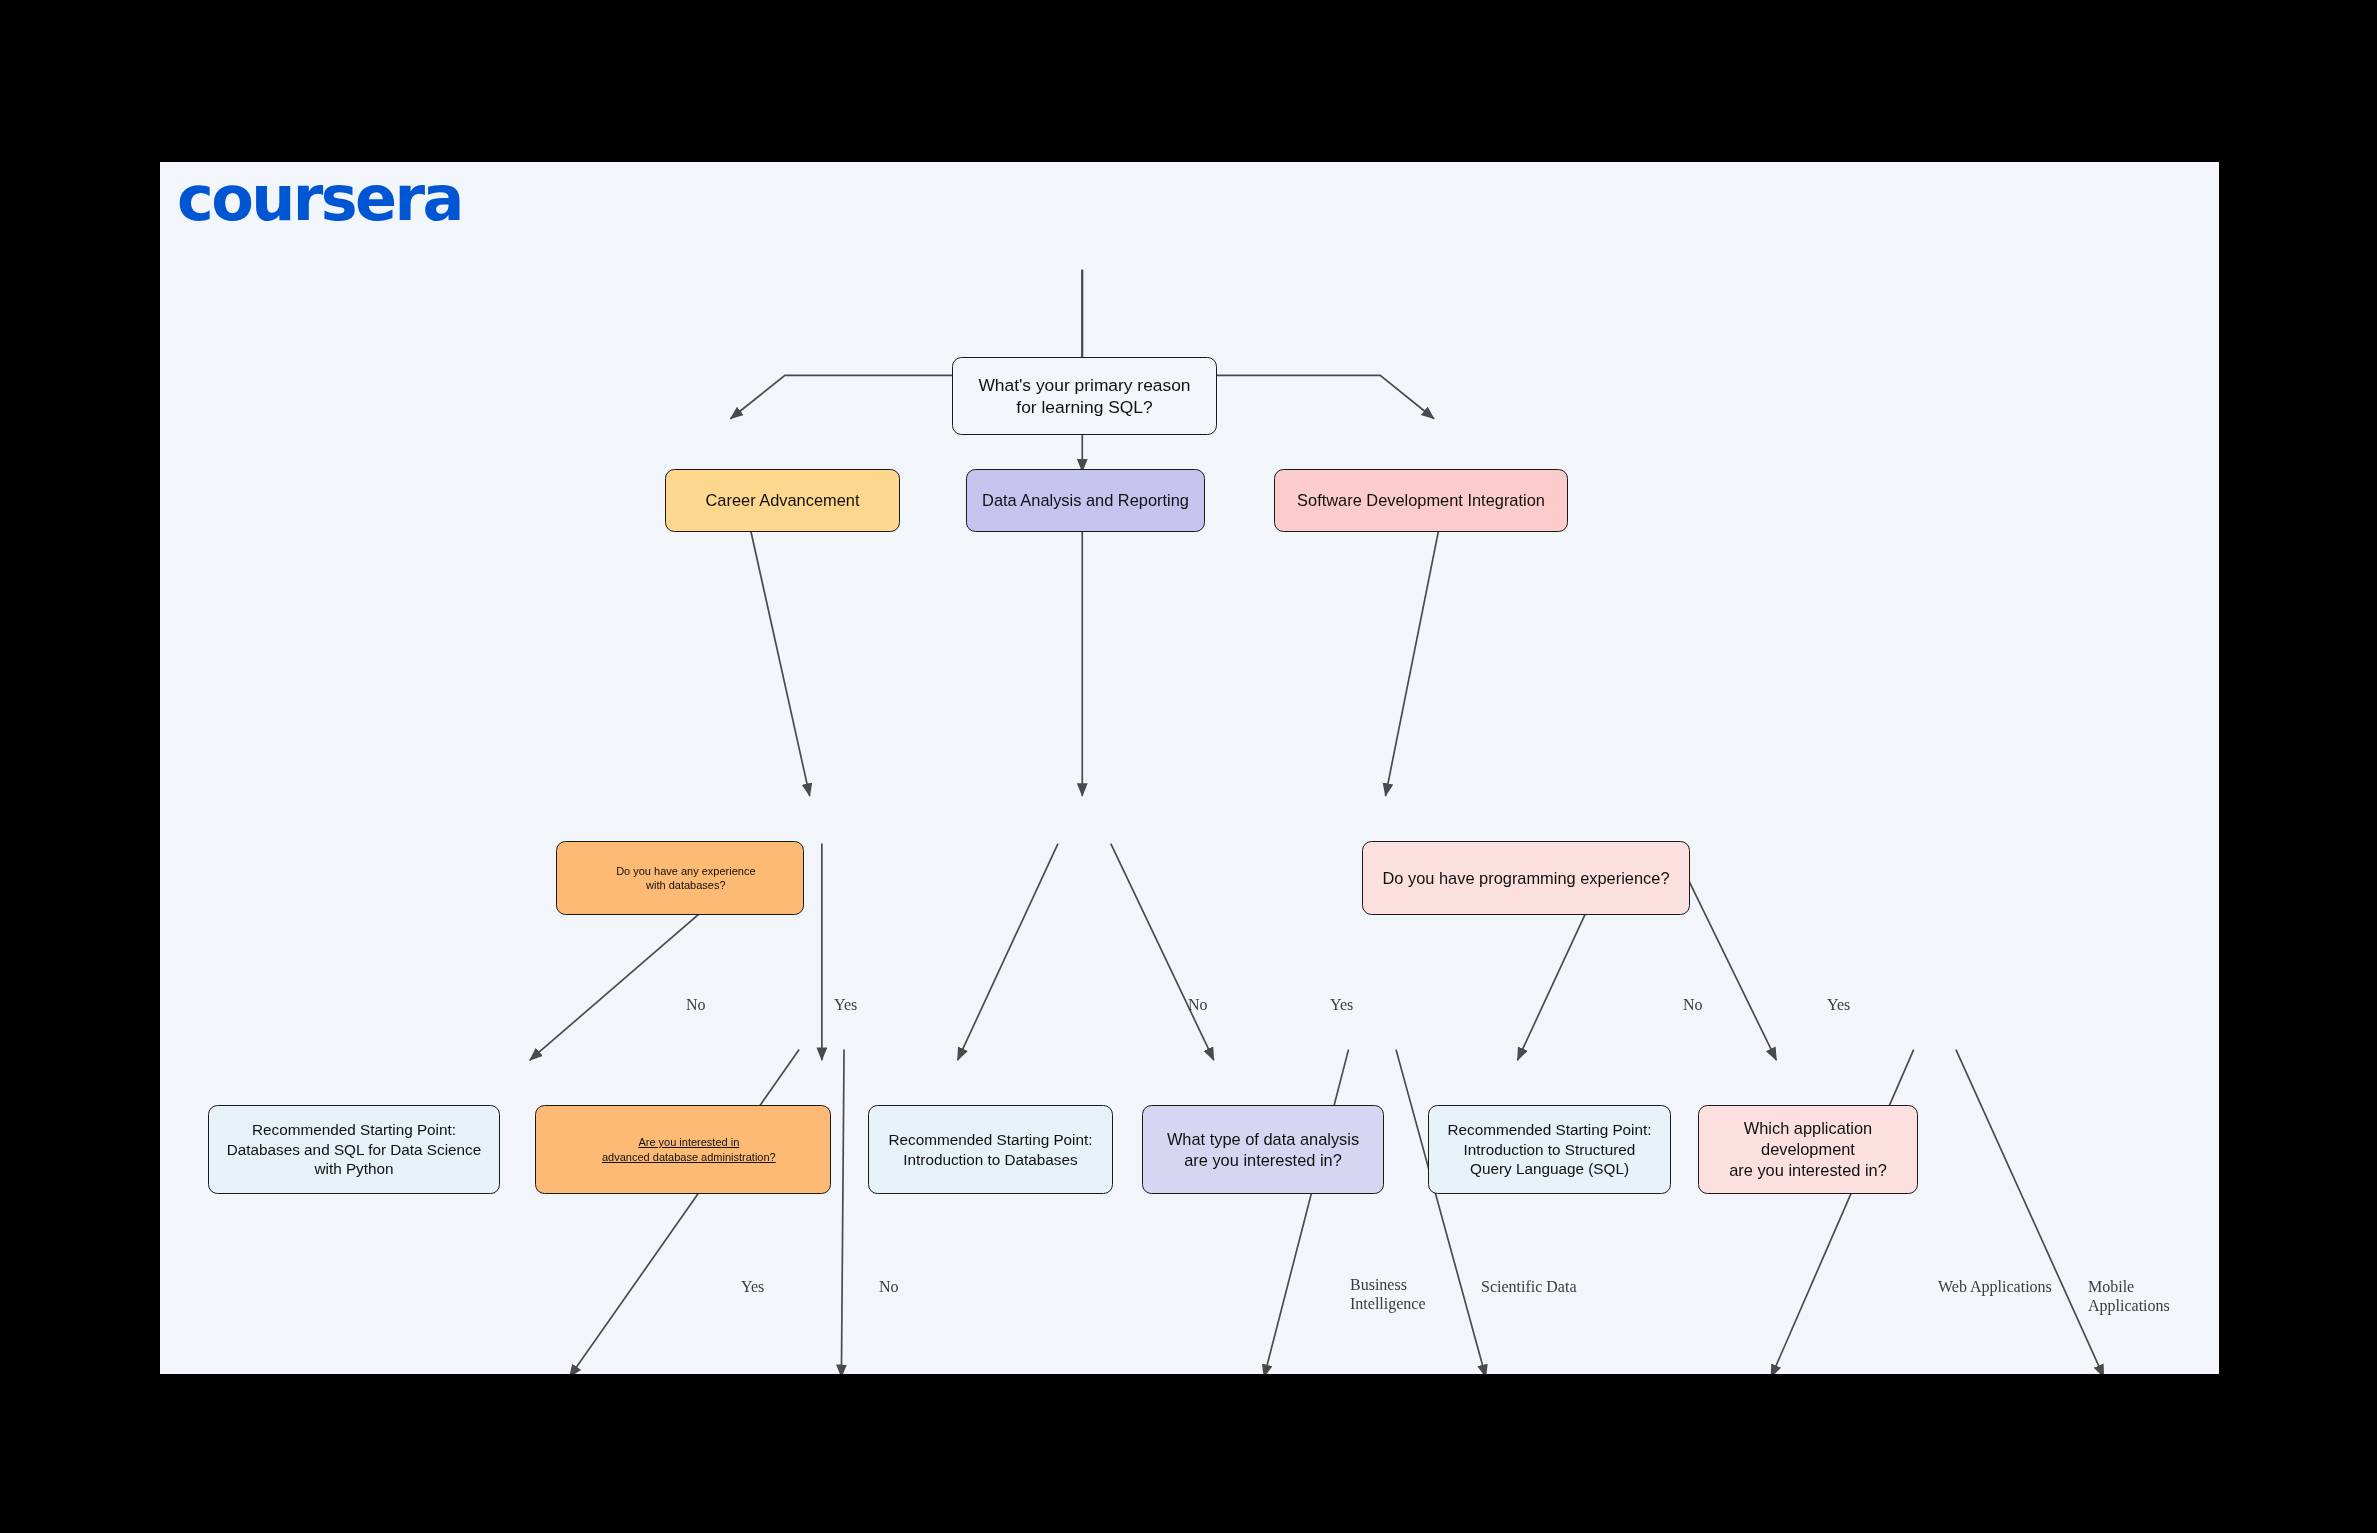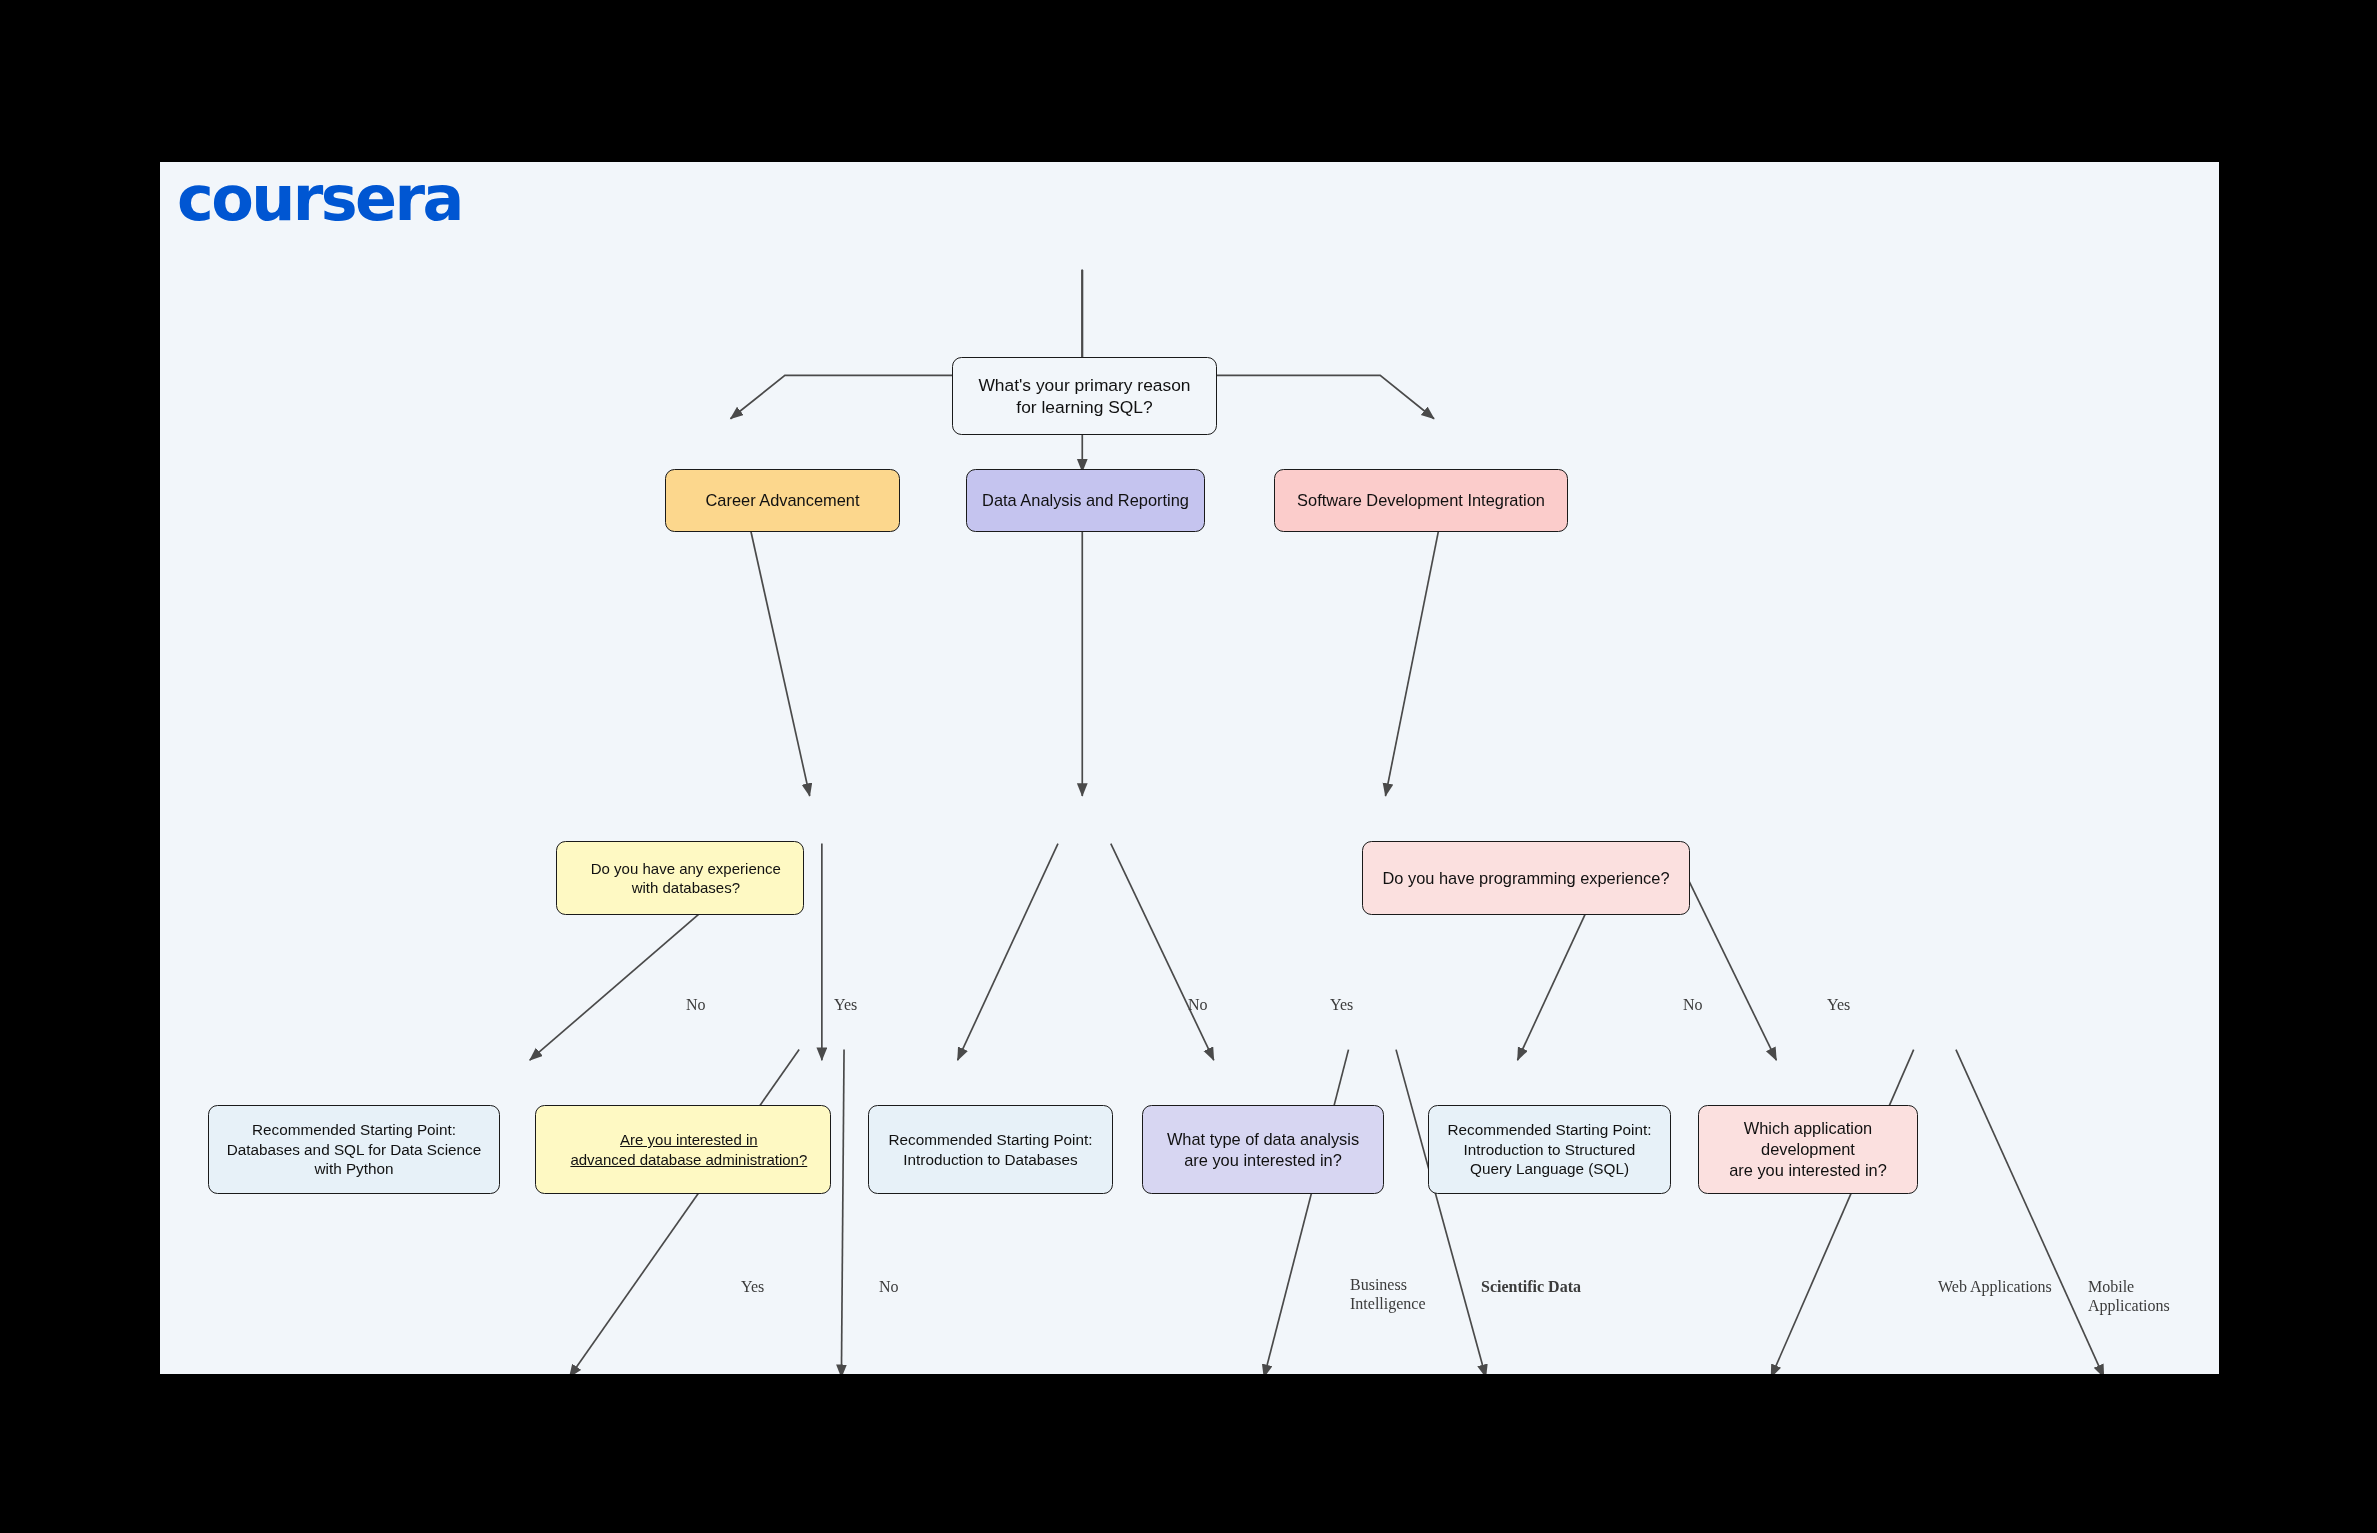--- a/index.html
+++ b/index.html
@@ -72,21 +72,21 @@
     white-space: pre-line;
   }
 
   .node.root      { background: #F2F6FA; font-size: 17.4px; }
   .node.leaf      { background: #E7F1F8; font-size: 15.3px; }
 
   .node.cat-career  { background: #FCD78D; font-size: 16.4px; }
   .node.cat-data    { background: #C5C4EF; font-size: 16.4px; }
   .node.cat-dev     { background: #FBCCCB; font-size: 16.4px; }
 
-  .node.q-career  { background: #fef9c3; font-size: 15px; padding-left: 18px; }
+  .node.q-career  { background: #fdba74; font-size: 11px; padding-left: 18px; }
   .node.q-data    { background: #D7D6F2; font-size: 16.4px; }
   .node.q-dev     { background: #FBE0DF; font-size: 16.4px; }
 
   
   .edge-label {
     position: absolute;
     font-family: "Liberation Serif", serif;
     font-size: 16px;
     color: #3b3b3b;
     line-height: 1.18;
@@ -144,21 +144,21 @@
     <div class="edge-label" style="left:1170px; top:834px;">Yes</div>
 
     <div class="edge-label" style="left:1523px; top:834px;">No</div>
     <div class="edge-label" style="left:1667px; top:834px;">Yes</div>
 
     <div class="edge-label" style="left:581px; top:1116px;">Yes</div>
     <div class="edge-label" style="left:719px; top:1116px;">No</div>
 
     <div class="edge-label" style="left:1190px; top:1114px; text-align:left;">Business
 Intelligence</div>
-    <div class="edge-label" style="left:1321px; top:1116px;font-weight:bold;">Scientific Data</div>
+    <div class="edge-label" style="left:1321px; top:1116px;">Scientific Data</div>
 
     <div class="edge-label" style="left:1778px; top:1116px;">Web Applications</div>
     <div class="edge-label" style="left:1928px; top:1116px;">Mobile Applications</div>
 
     <div class="node root" style="left:792px; top:195px; width:265px; height:78px;">What's your primary reason
 for learning SQL?</div>
 
     <div class="node cat-career" style="left:505px; top:307px; width:235px; height:63px;">Career Advancement</div>
     <div class="node cat-data" style="left:806px; top:307px; width:239px; height:63px;">Data Analysis and Reporting</div>
     <div class="node cat-dev" style="left:1114px; top:307px; width:294px; height:63px;">Software Development Integration</div>

